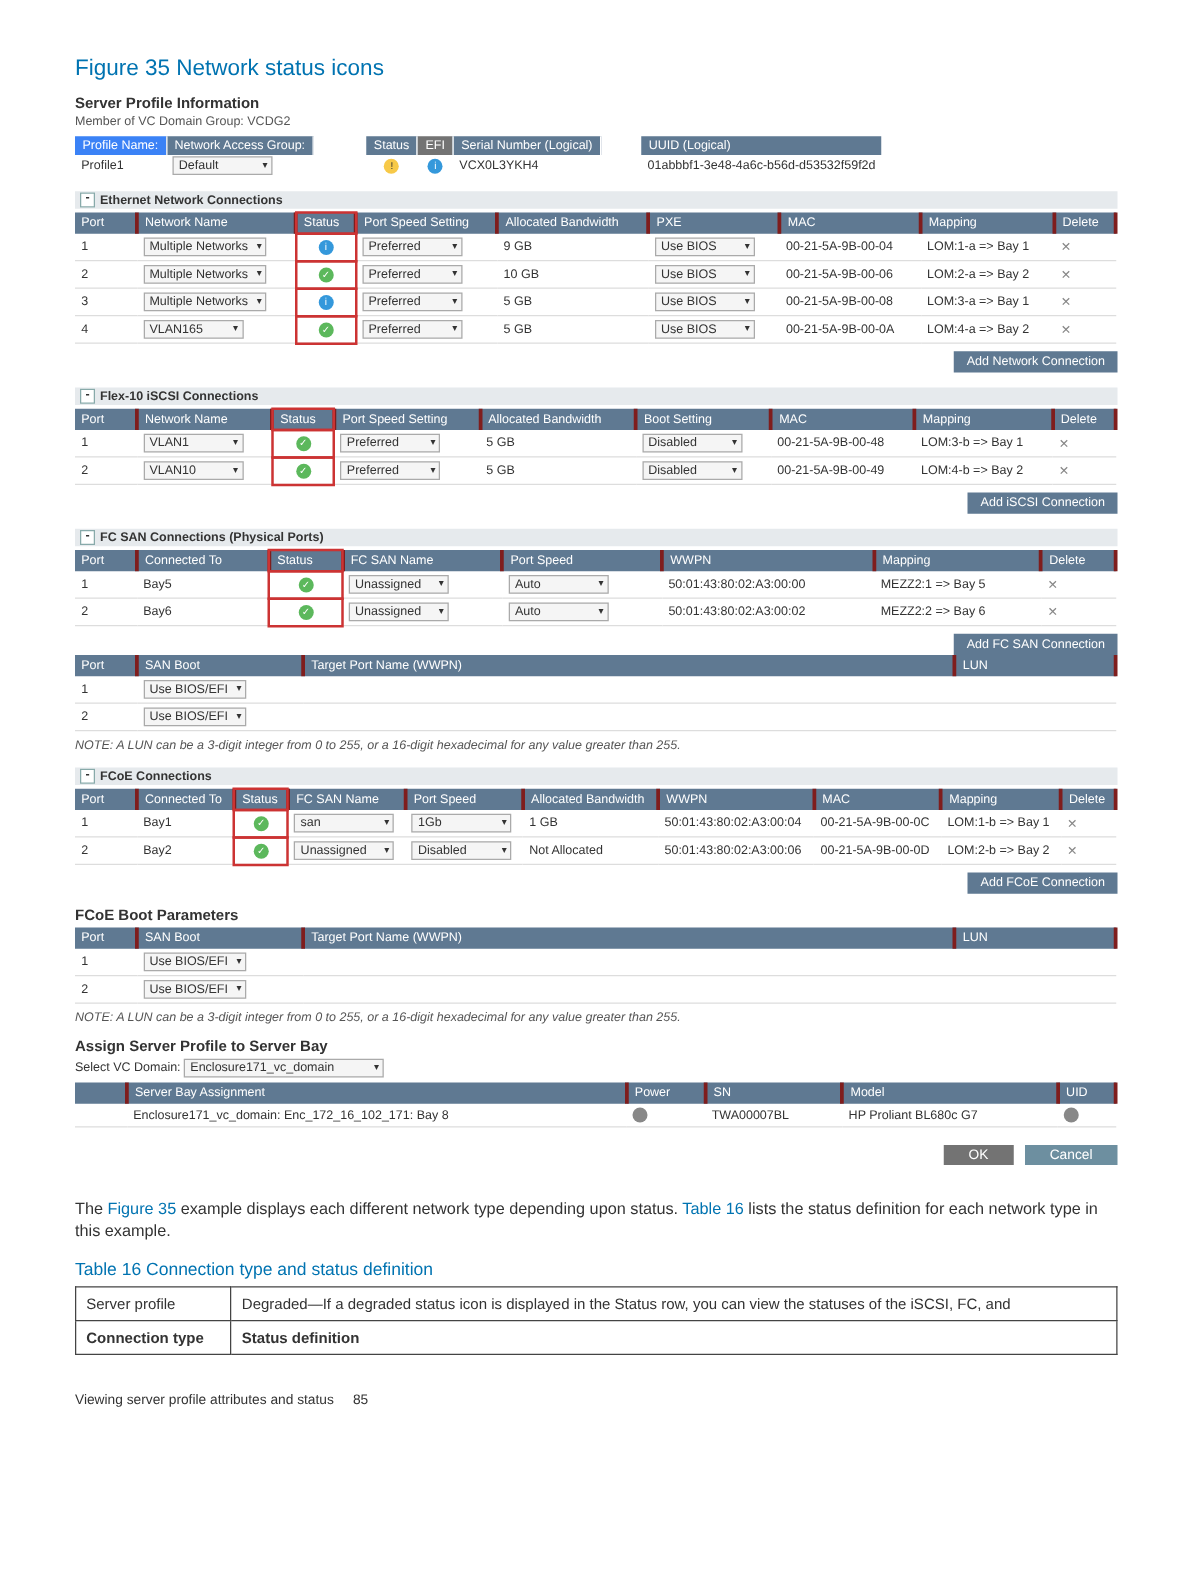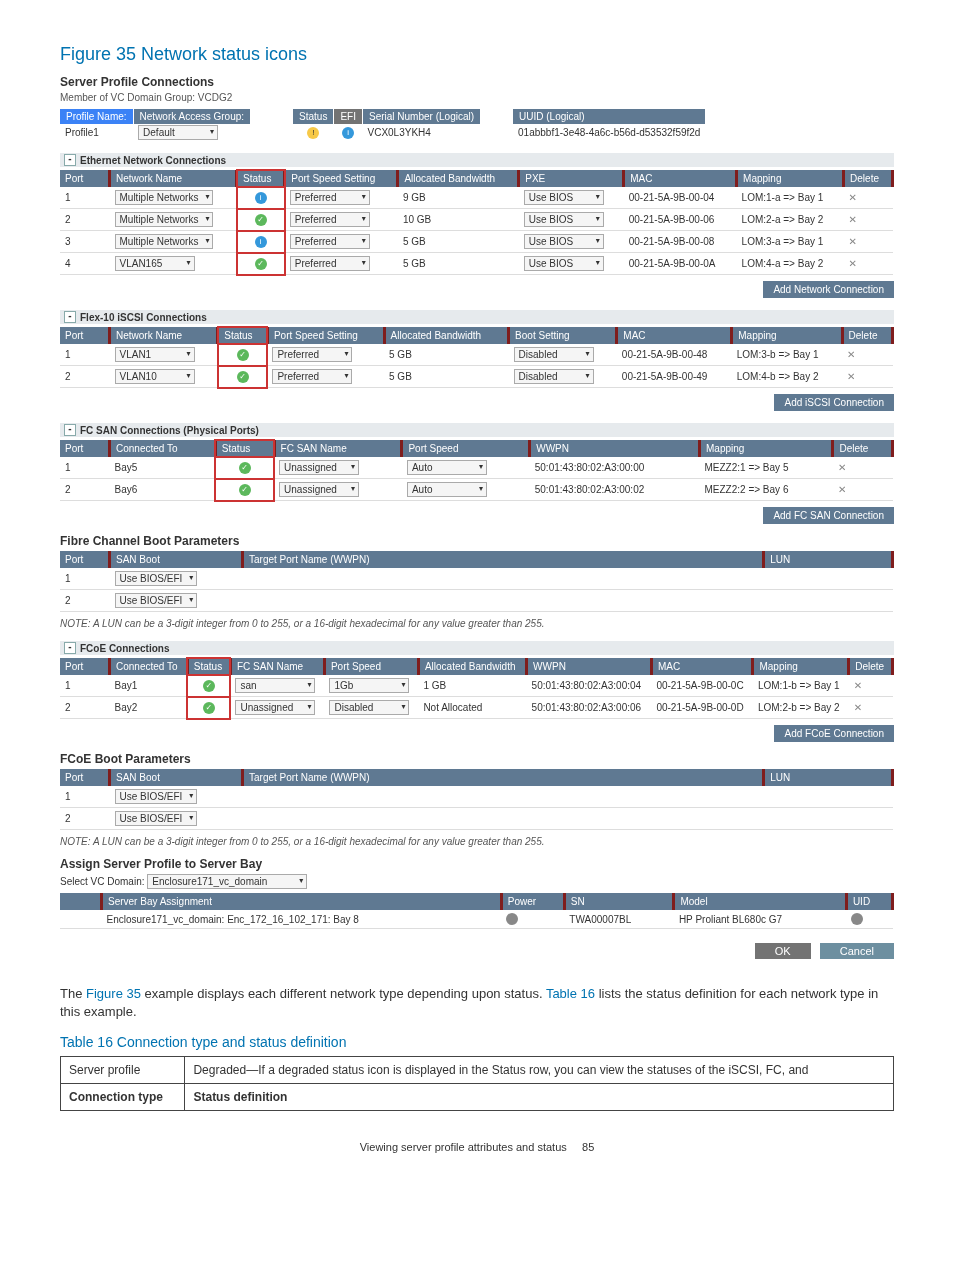--- a/index.html
+++ b/index.html
@@ -165,38 +165,38 @@
     font-size: 12px;
   }
   table.doc th, table.doc td {
     border: 1px solid #444;
     padding: 6px 8px;
     text-align: left;
     vertical-align: top;
   }
   table.doc th { font-weight: bold; background: white; }
   .footer {
-    text-align: center;
+    text-align: left;
     font-size: 11px;
     margin-top: 30px;
     color: #333;
   }
   .screenshot-box {
     padding: 4px 0 6px 0;
   }
   table.grid td select, .drop { height: auto; }
   .narrow { width: 38px; }
 </style>
 </head>
 <body>
 
 <div class="screenshot-box">
   <h2 class="fig-title">Figure 35 Network status icons</h2>
 
-  <div class="sect-title">Server Profile Connections</div>
+  <div class="sect-title">Server Profile Information</div>
   <div class="small-grey">Member of VC Domain Group: VCDG2</div>
 
   <table style="border-collapse:collapse">
     <tbody>
         <tr>
       <td class="cell-label" style="background:#3b82f6;color:white;padding:2px 6px;font-size:10px;border-right:1px solid white">Profile Name:</td>
       <td class="cell-label" style="background:#5f7992;color:white;padding:2px 6px;font-size:10px;border-right:1px solid white">Network Access Group:</td>
       <td style="width:40px"></td>
       <td class="cell-label" style="background:#5f7992;color:white;padding:2px 6px;font-size:10px;border-right:1px solid white">Status</td>
       <td class="cell-label" style="background:#737373;color:white;padding:2px 6px;font-size:10px;border-right:1px solid white">EFI</td>
@@ -367,21 +367,20 @@
   <td><span class="drop">Auto</span></td>
   <td>50:01:43:80:02:A3:00:02</td>
   <td>MEZZ2:2 =&gt; Bay 6</td>
   <td class="delete-x">✕</td>
 </tr>
       </tbody>
   </table>
   <div class="add-btn">Add FC SAN Connection</div>
   <div class="clear"></div>
 
-  <div class="sect-title" style="margin-top:10px">Fibre Channel Boot Parameters</div>
   <table class="grid">
     <tbody>
         <tr>
       <th class="narrow">Port</th>
       <th style="width:120px">SAN Boot</th>
       <th>Target Port Name (WWPN)</th>
       <th>LUN</th>
     </tr>
     </tbody>
       <tbody id="fcboot-body">

